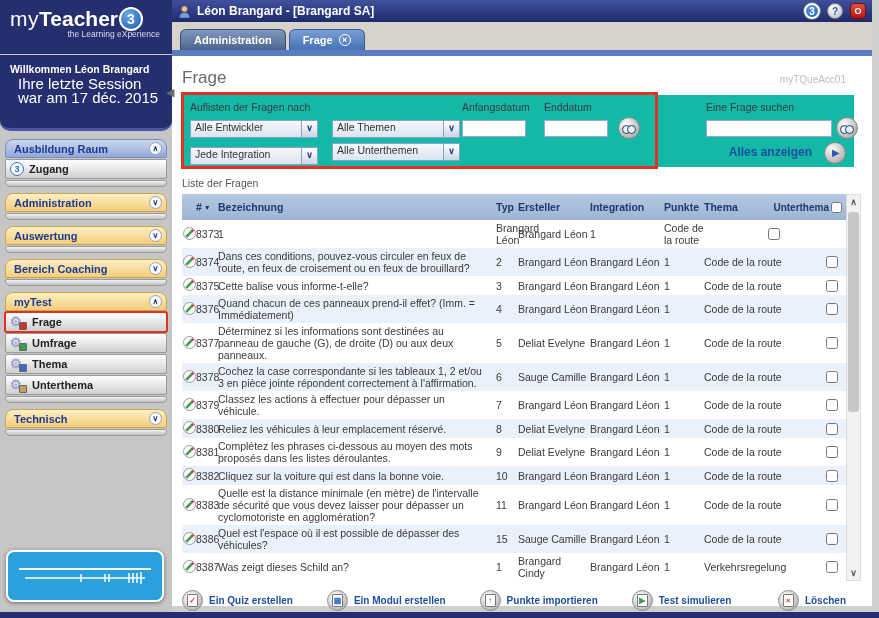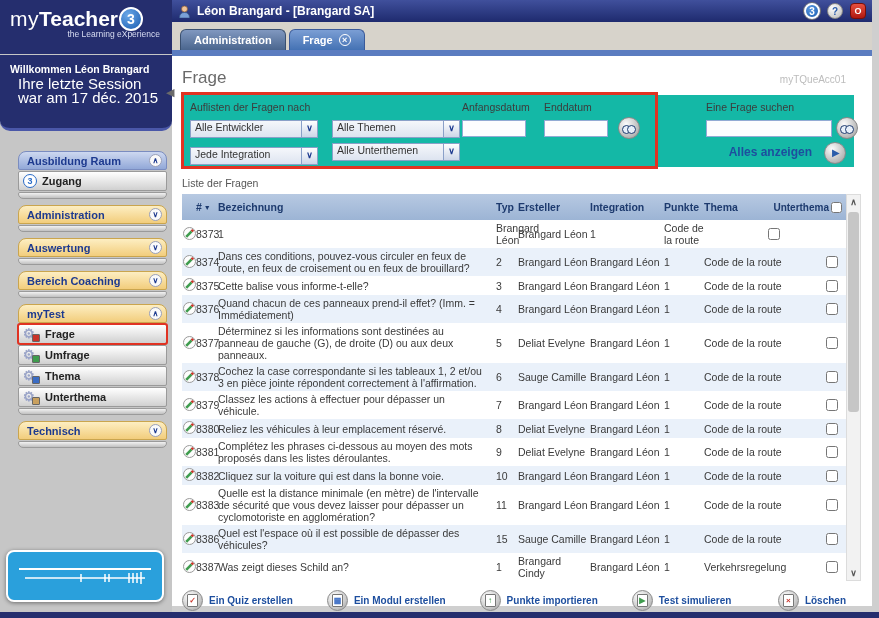--- a/index.html
+++ b/index.html
@@ -15,21 +15,21 @@
   .logo-teacher { font-size:21px; font-weight:bold; }
   .logo-badge { width:24px; height:24px; border-radius:50%; background:radial-gradient(circle at 35% 30%, #6aa8e8, #1a5cb0);
     border:2px solid #fff; color:#fff; font-weight:bold; font-size:14px; display:flex; align-items:center; justify-content:center; margin-left:1px; }
   .logo-tagline { font-size:8.5px; color:#d8ddf2; text-align:right; margin-top:-2px; padding-right:4px; }
   .welcome { margin-top:1px; height:76px; background:#252e6e; border-radius:0 0 10px 10px; color:#fff;
     padding:8px 10px; border-bottom:3px solid #4a57a8; }
   .welcome-l1 { font-size:10.5px; font-weight:bold; }
   .welcome-l2 { font-size:15px; line-height:14px; margin-top:2px;margin-left:8px; }
   .collapse-handle { position:absolute; left:166px; top:86px; color:#6a6a6a; font-size:11px; z-index:5; }
 
-  .accordion { padding:8px 5px 0 18px;margin-top:12px; }
+  .accordion { padding:8px 5px 0 5px; }
   .sec-header { height:19px; display:flex; align-items:center; justify-content:space-between;
     padding:0 4px 0 8px; border-radius:8px 8px 2px 2px; font-size:11px; font-weight:bold; color:#1d3a8f; cursor:pointer; }
   .sec-header.yellow { background:linear-gradient(#fdeec2,#f2cd7c); border:1px solid #caa54e; }
   .sec-header.blue { background:linear-gradient(#cdd8f0,#92a8d8); border:1px solid #7a8cc0; }
   .sec-arrow { width:13px; height:13px; border-radius:50%; background:#fafafa; border:1px solid #9aa0b8;
     color:#1d3a8f; font-size:8px; line-height:11px; text-align:center; font-weight:bold; }
   .sec-item { margin-top:1px; height:20px; background:linear-gradient(#ffffff,#d0d0d0); border:1px solid #9a9a9a;
     border-radius:2px; display:flex; align-items:center; gap:5px; padding-left:4px; font-size:11px; font-weight:bold; color:#222; cursor:pointer; }
   .sec-item.selected { outline:2px solid #e03222; outline-offset:-1px; }
   .sec-footer { height:7px; margin:1px 0 6px 0; background:linear-gradient(#f2f2f2,#c0c0c0);

